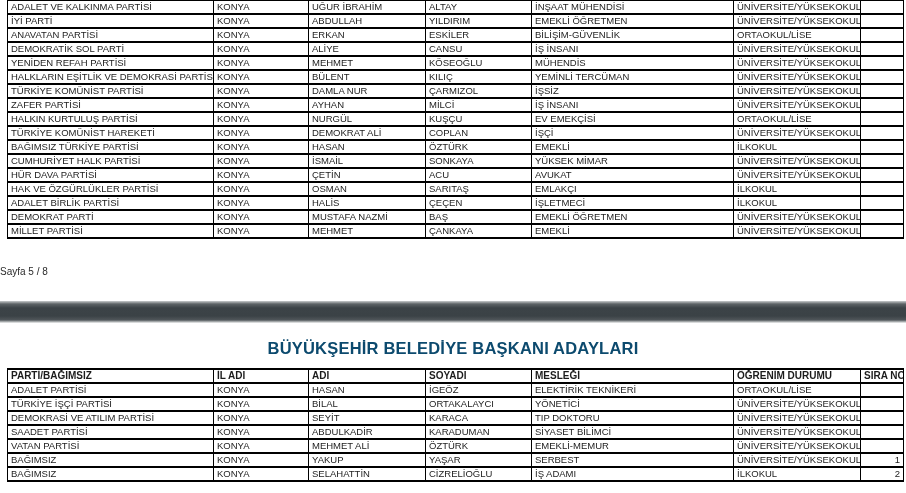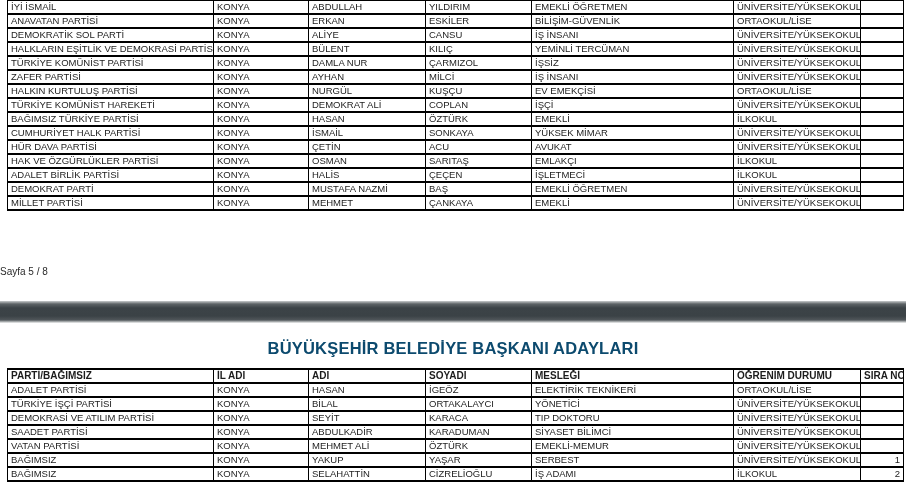--- a/index.html
+++ b/index.html
@@ -87,21 +87,30 @@
       <col class="c-party">
         <col class="c-prov">
         <col class="c-first">
       <col class="c-last">
         <col class="c-occ">
         <col class="c-edu">
         <col class="c-no">
     </colgroup>
     <tbody>
         <tr>
-          <td>İYİ İSMAİL</td>
+          <td>ADALET VE KALKINMA PARTİSİ</td>
+          <td>KONYA</td>
+          <td>UĞUR İBRAHİM</td>
+          <td>ALTAY</td>
+          <td>İNŞAAT MÜHENDİSİ</td>
+          <td>ÜNİVERSİTE/YÜKSEKOKUL</td>
+          <td class="num"></td>
+        </tr>
+        <tr>
+          <td>İYİ PARTİ</td>
           <td>KONYA</td>
           <td>ABDULLAH</td>
           <td>YILDIRIM</td>
           <td>EMEKLİ ÖĞRETMEN</td>
           <td>ÜNİVERSİTE/YÜKSEKOKUL</td>
           <td class="num"></td>
         </tr>
         <tr>
           <td>ANAVATAN PARTİSİ</td>
           <td>KONYA</td>
@@ -110,20 +119,29 @@
           <td>BİLİŞİM-GÜVENLİK</td>
           <td>ORTAOKUL/LİSE</td>
           <td class="num"></td>
         </tr>
         <tr>
           <td>DEMOKRATİK SOL PARTİ</td>
           <td>KONYA</td>
           <td>ALİYE</td>
           <td>CANSU</td>
           <td>İŞ İNSANI</td>
+          <td>ÜNİVERSİTE/YÜKSEKOKUL</td>
+          <td class="num"></td>
+        </tr>
+        <tr>
+          <td>YENİDEN REFAH PARTİSİ</td>
+          <td>KONYA</td>
+          <td>MEHMET</td>
+          <td>KÖSEOĞLU</td>
+          <td>MÜHENDİS</td>
           <td>ÜNİVERSİTE/YÜKSEKOKUL</td>
           <td class="num"></td>
         </tr>
         <tr>
           <td>HALKLARIN EŞİTLİK VE DEMOKRASİ PARTİSİ</td>
           <td>KONYA</td>
           <td>BÜLENT</td>
           <td>KILIÇ</td>
           <td>YEMİNLİ TERCÜMAN</td>
           <td>ÜNİVERSİTE/YÜKSEKOKUL</td>

